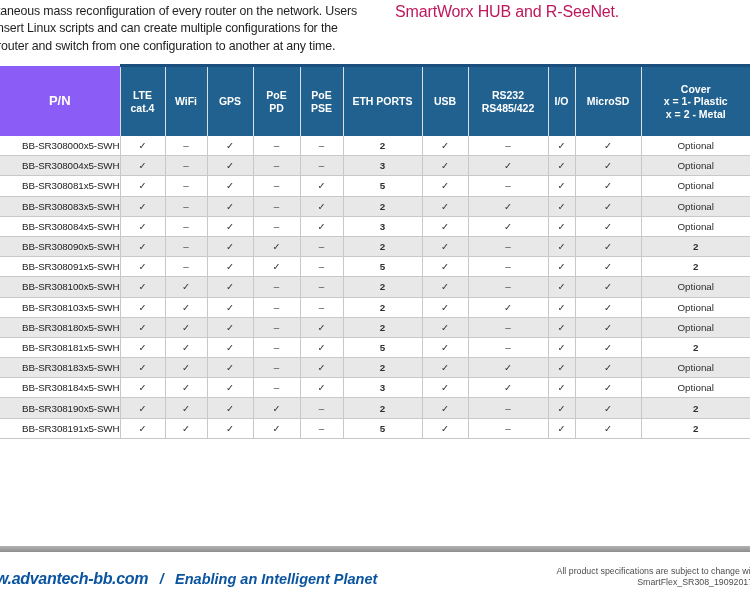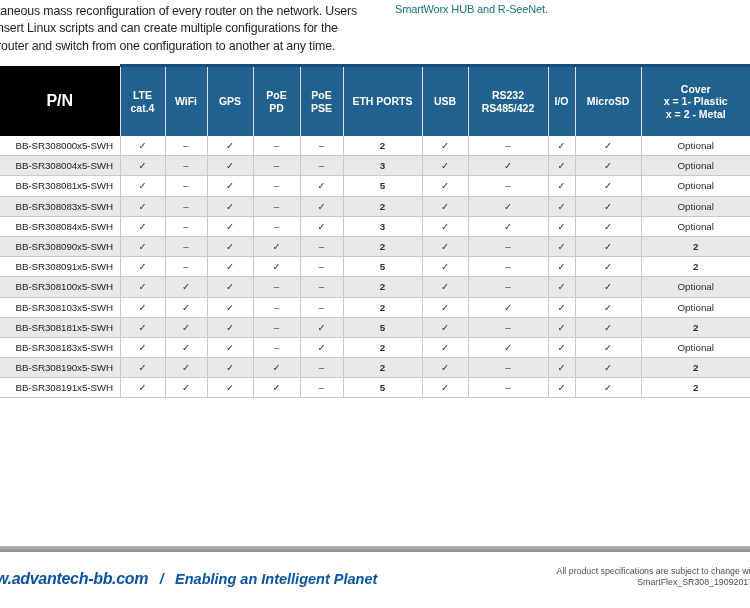--- a/index.html
+++ b/index.html
@@ -12,50 +12,50 @@
   }
 
   
   .intro-left {
     position:absolute; top:3px; left:-3px; width:385px;
     font-size:12.4px; line-height:17.4px; letter-spacing:-0.15px;
     color:#1f1f1f;
   }
   .intro-right {
     position:absolute; top:3px; left:395px;
-    font-size:11px; letter-spacing:-0.15px; color:#0f766e;
+    font-size:16px; letter-spacing:-0.15px; color:#be185d;
   }
 
   
   table.spec {
     position:absolute; top:64px; left:0; width:750px;
     border-collapse:collapse; table-layout:fixed;
   }
   table.spec thead th {
     background:#20618f; color:#ffffff;
     font-size:10.5px; font-weight:bold; line-height:12.5px;
     text-align:center; vertical-align:middle;
     white-space:pre-line;
     height:69px; padding:0 2px;
     border-top:3px solid #1a4e7c;
     border-left:1px solid #d9dfe5;
   }
   table.spec thead th.pn-head {
-    background:#000000; border-top:none; border-left:none;
-    font-size:16px;
+    background:#8b5cf6; border-top:none; border-left:none;
+    font-size:13px;
   }
   table.spec tbody td {
     height:19.2px; padding:0;
     border-bottom:1px solid #c8c8c8;
     border-left:1px solid #c8c8c8;
     font-size:9.8px; text-align:center; color:#2e2e2e;
     overflow:hidden; white-space:nowrap;
   }
   table.spec tbody td:first-child {
-    border-left:none; text-align:center; padding-left:9px;
+    border-left:none; text-align:right; padding-left:9px;
     color:#222222; letter-spacing:-0.1px;
   }
   table.spec tbody tr:nth-child(even) { background:#e9e8e8; }
   table.spec tbody td.check { font-family:"DejaVu Sans", sans-serif; font-size:9.5px; color:#3a3a3a; }
   table.spec tbody td.dash  { color:#3a3a3a; }
   table.spec tbody td.num   { font-weight:bold; }
 
   
   .divider-bar {
     position:absolute; top:546px; left:0; width:750px; height:6px;
@@ -250,20 +250,34 @@
         <td class="dash">–</td>
         <td class="dash">–</td>
         <td class="num">2</td>
         <td class="check">✓</td>
         <td class="check">✓</td>
         <td class="check">✓</td>
         <td class="check">✓</td>
         <td>Optional</td>
       </tr>
       <tr>
+        <td>BB-SR308180x5-SWH</td>
+        <td class="check">✓</td>
+        <td class="check">✓</td>
+        <td class="check">✓</td>
+        <td class="dash">–</td>
+        <td class="check">✓</td>
+        <td class="num">2</td>
+        <td class="check">✓</td>
+        <td class="dash">–</td>
+        <td class="check">✓</td>
+        <td class="check">✓</td>
+        <td>Optional</td>
+      </tr>
+      <tr>
         <td>BB-SR308181x5-SWH</td>
         <td class="check">✓</td>
         <td class="check">✓</td>
         <td class="check">✓</td>
         <td class="dash">–</td>
         <td class="check">✓</td>
         <td class="num">5</td>
         <td class="check">✓</td>
         <td class="dash">–</td>
         <td class="check">✓</td>
@@ -271,20 +285,34 @@
         <td class="num">2</td>
       </tr>
       <tr>
         <td>BB-SR308183x5-SWH</td>
         <td class="check">✓</td>
         <td class="check">✓</td>
         <td class="check">✓</td>
         <td class="dash">–</td>
         <td class="check">✓</td>
         <td class="num">2</td>
+        <td class="check">✓</td>
+        <td class="check">✓</td>
+        <td class="check">✓</td>
+        <td class="check">✓</td>
+        <td>Optional</td>
+      </tr>
+      <tr>
+        <td>BB-SR308184x5-SWH</td>
+        <td class="check">✓</td>
+        <td class="check">✓</td>
+        <td class="check">✓</td>
+        <td class="dash">–</td>
+        <td class="check">✓</td>
+        <td class="num">3</td>
         <td class="check">✓</td>
         <td class="check">✓</td>
         <td class="check">✓</td>
         <td class="check">✓</td>
         <td>Optional</td>
       </tr>
       <tr>
         <td>BB-SR308190x5-SWH</td>
         <td class="check">✓</td>
         <td class="check">✓</td>

